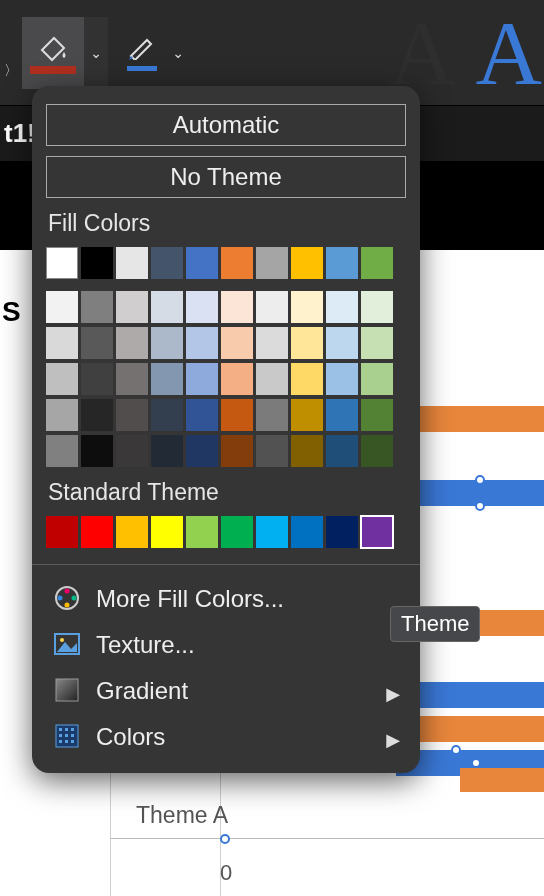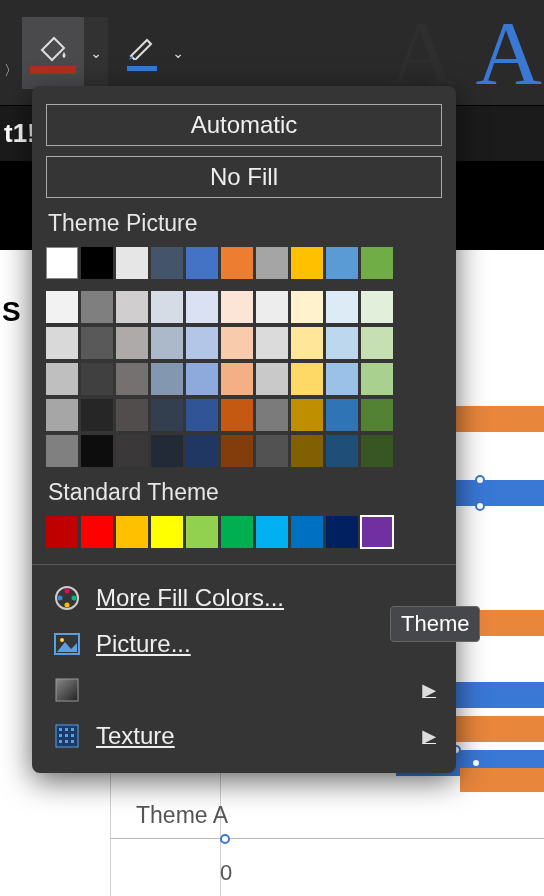--- a/index.html
+++ b/index.html
@@ -132,23 +132,23 @@
     position: absolute;
     font-size: 22px;
     color: #555;
   }
 
   
   .panel {
     position: absolute;
     top: 86px;
     left: 32px;
-    width: 424px;
+    width: 388px;
     background: #353536;
-    border-radius: 8px;
+    border-radius: 17px;
     box-shadow: 0 8px 30px rgba(0,0,0,0.6);
     padding: 18px 14px 14px 14px;
     z-index: 100;
   }
   .panel .outline-btn {
     border: 1.5px solid #a9a9aa;
     color: #eee;
     background: transparent;
     width: 100%;
     height: 42px;
@@ -177,28 +177,27 @@
     gap: 3px;
     margin-bottom: 4px;
   }
   .divider {
     height: 1px;
     background: #5a5a5b;
     margin: 16px -14px 10px -14px;
   }
   .menu-item {
     display: flex;
-    align-items: center;
+    align-items: flex-end;
     gap: 14px;
     padding: 8px 6px;
     color: #eee;
     font-size: 24px;
     cursor: pointer;
     position: relative;
-    text-decoration: underline;
   }
   .menu-item .arrow {
     margin-left: auto;
     color: #ddd;
     font-size: 18px;
   }
   .menu-icon {
     width: 30px; height: 30px;
     display: flex; align-items: center; justify-content: center;
   }
@@ -311,23 +310,23 @@
   <span class="axis-label" style="top:552px; left:136px; color:#555; font-size:23px">Theme A</span>
   <span class="axis-label" style="top:610px; left:220px">0</span>
   <span class="handle" style="position:absolute; top:584px; left:220px; width:10px;height:10px;border:2px solid #3a78d6;background:#fff;border-radius:50%"></span>
 </div>
 
 <div class="white-corner"></div>
 <span class="s-label">S</span>
 
 <div class="panel">
   <button class="outline-btn">Automatic</button>
-  <button class="outline-btn">No Fill</button>
-
-  <div class="section-label">Theme Picture</div>
+  <button class="outline-btn">No Theme</button>
+
+  <div class="section-label">Fill Colors</div>
   <div class="swatch-row" id="theme-main">
       <div class="swatch" style="background: rgb(255, 255, 255); border: 1px solid rgb(136, 136, 136);"></div>
       <div class="swatch" style="background: rgb(0, 0, 0);"></div>
       <div class="swatch" style="background: rgb(231, 230, 230);"></div>
       <div class="swatch" style="background: rgb(68, 84, 106);"></div>
       <div class="swatch" style="background: rgb(68, 114, 196);"></div>
       <div class="swatch" style="background: rgb(237, 125, 49);"></div>
       <div class="swatch" style="background: rgb(165, 165, 165);"></div>
       <div class="swatch" style="background: rgb(255, 192, 0);"></div>
       <div class="swatch" style="background: rgb(91, 155, 213);"></div>
@@ -426,51 +425,52 @@
     <span>More Fill Colors...</span>
   </div>
   <div class="menu-item">
     <span class="menu-icon">
       <svg viewBox="0 0 30 30">
           <rect x="3" y="5" width="24" height="20" fill="none" stroke="#5aa0e0" stroke-width="2"></rect>
           <polygon points="5,23 13,13 19,20 25,14 25,23" fill="#5aa0e0"></polygon>
           <circle cx="10" cy="11" r="2" fill="#ffd54a"></circle>
         </svg>
     </span>
-    <span>Picture...</span>
+    <span>Texture...</span>
   </div>
   <div class="menu-item">
     <span class="menu-icon">
       <svg viewBox="0 0 30 30">
           <defs>
             <linearGradient id="g1" x1="0" y1="0" x2="1" y2="1">
               <stop offset="0" stop-color="#888"></stop>
               <stop offset="1" stop-color="#222"></stop>
             </linearGradient>
           </defs>
           <rect x="4" y="4" width="22" height="22" fill="url(#g1)" stroke="#999"></rect>
         </svg>
     </span>
+    <span>Gradient</span>
     <span class="arrow">▶</span>
   </div>
   <div class="menu-item">
     <span class="menu-icon">
       <svg viewBox="0 0 30 30">
           <rect x="4" y="4" width="22" height="22" fill="#1a3a6a" stroke="#5aa0e0"></rect>
           <g fill="#5aa0e0">
             <rect x="7" y="7" width="3" height="3"></rect>
             <rect x="13" y="7" width="3" height="3"></rect>
             <rect x="19" y="7" width="3" height="3"></rect>
             <rect x="7" y="13" width="3" height="3"></rect>
             <rect x="13" y="13" width="3" height="3"></rect>
             <rect x="19" y="13" width="3" height="3"></rect>
             <rect x="7" y="19" width="3" height="3"></rect>
             <rect x="13" y="19" width="3" height="3"></rect>
             <rect x="19" y="19" width="3" height="3"></rect>
           </g>
         </svg>
     </span>
-    <span>Texture</span>
+    <span>Colors</span>
     <span class="arrow">▶</span>
   </div>
 </div>
 
 <div class="tooltip">Theme</div>
 
 </body></html>

